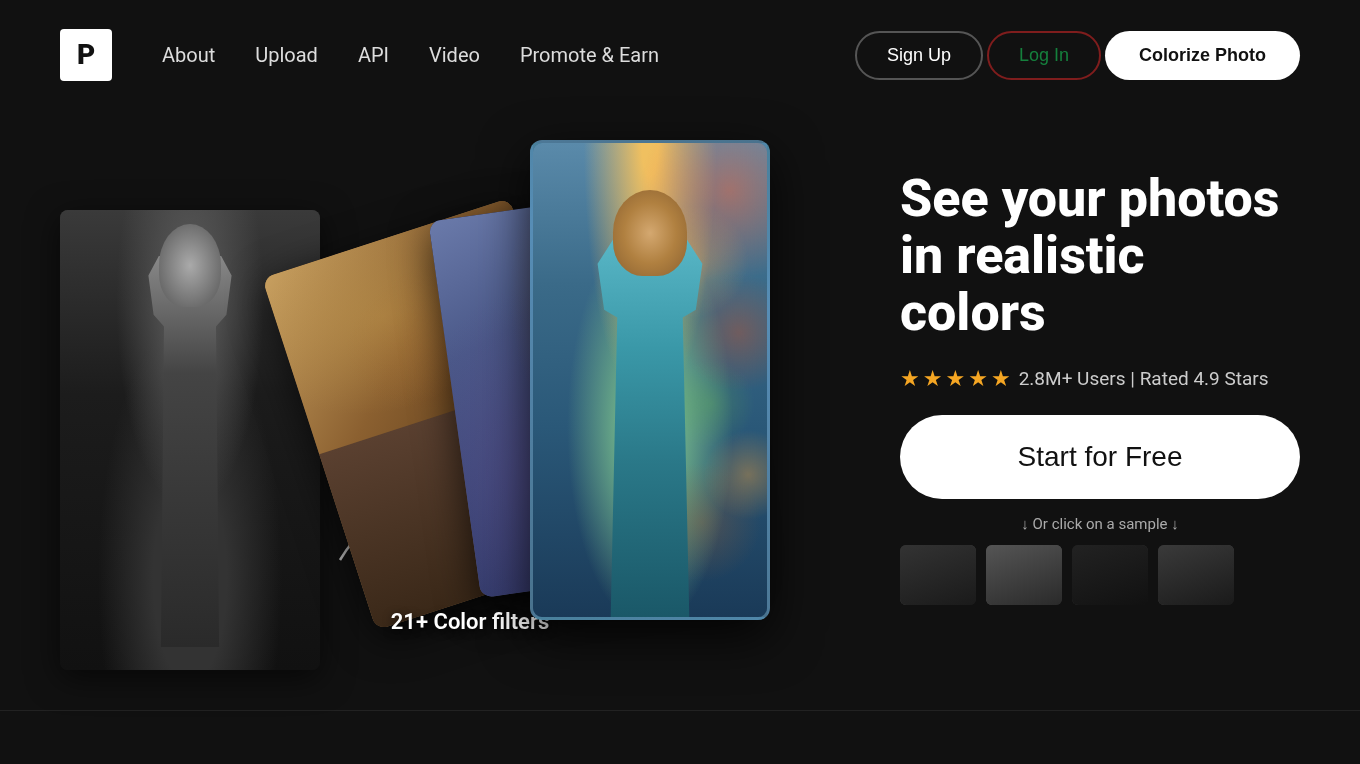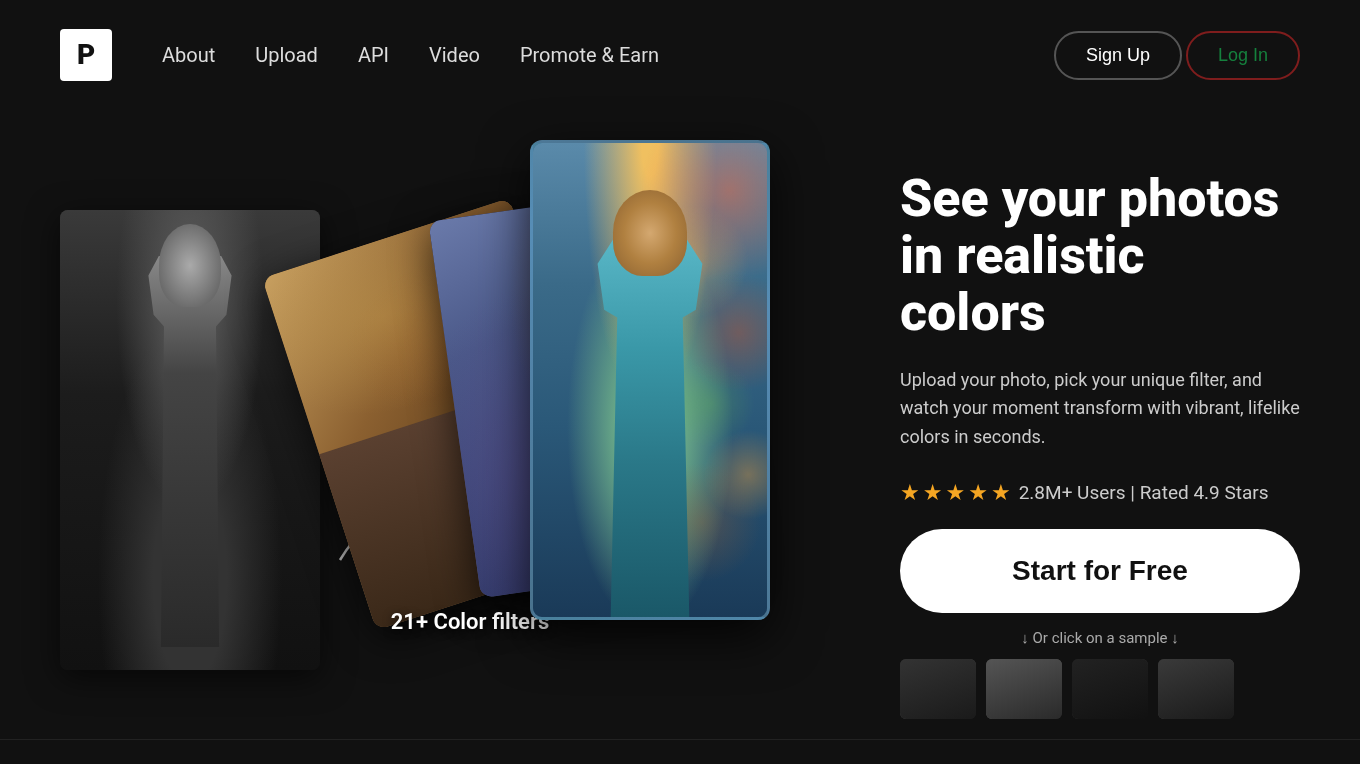--- a/index.html
+++ b/index.html
@@ -395,21 +395,21 @@
     
     .btn-start-free {
       display: block;
       width: 100%;
       background: #ffffff;
       color: #111111;
       border: none;
       border-radius: 50px;
       padding: 26px 40px;
       font-size: 28px;
-      font-weight: 700;
+      font-weight: 400;
       cursor: pointer;
       text-align: center;
       margin-bottom: 16px;
     }
 
     .sample-text {
       text-align: center;
       font-size: 15px;
       color: #aaaaaa;
       margin-bottom: 12px;
@@ -488,20 +488,21 @@
     </div>
     <a class="nav-link">About</a>
     <a class="nav-link">Upload</a>
     <a class="nav-link">API</a>
     <a class="nav-link">Video</a>
     <a class="nav-link">Promote &amp; Earn</a>
   </div>
   <div class="navbar-right">
     <button class="btn-signup">Sign Up</button>
     <button class="btn-login">Log In</button>
+    <button class="btn-colorize">Colorize Photo</button>
   </div>
 </nav>
 
 <section class="hero">
 
   <div class="hero-images">
 
     <div class="bw-photo">
       <div class="bw-photo-inner">
         <div class="figure-bw"></div>
@@ -528,21 +529,20 @@
           <div class="card-front-figure"></div>
         </div>
       </div>
     </div>
 
     <div class="color-filters-label">21+ Color filters</div>
   </div>
 
   <div class="hero-text">
     <h1 class="hero-headline">See your photos in realistic colors</h1>
-    <p class="hero-subtext">Upload your photo, pick your unique filter, and watch your moment transform with vibrant, lifelike colors in seconds.</p>
 
     <div class="rating-row">
       <div class="stars">
         <span class="star">★</span>
         <span class="star">★</span>
         <span class="star">★</span>
         <span class="star">★</span>
         <span class="star">★</span>
       </div>
       <span class="rating-text">2.8M+ Users | Rated 4.9 Stars</span>

